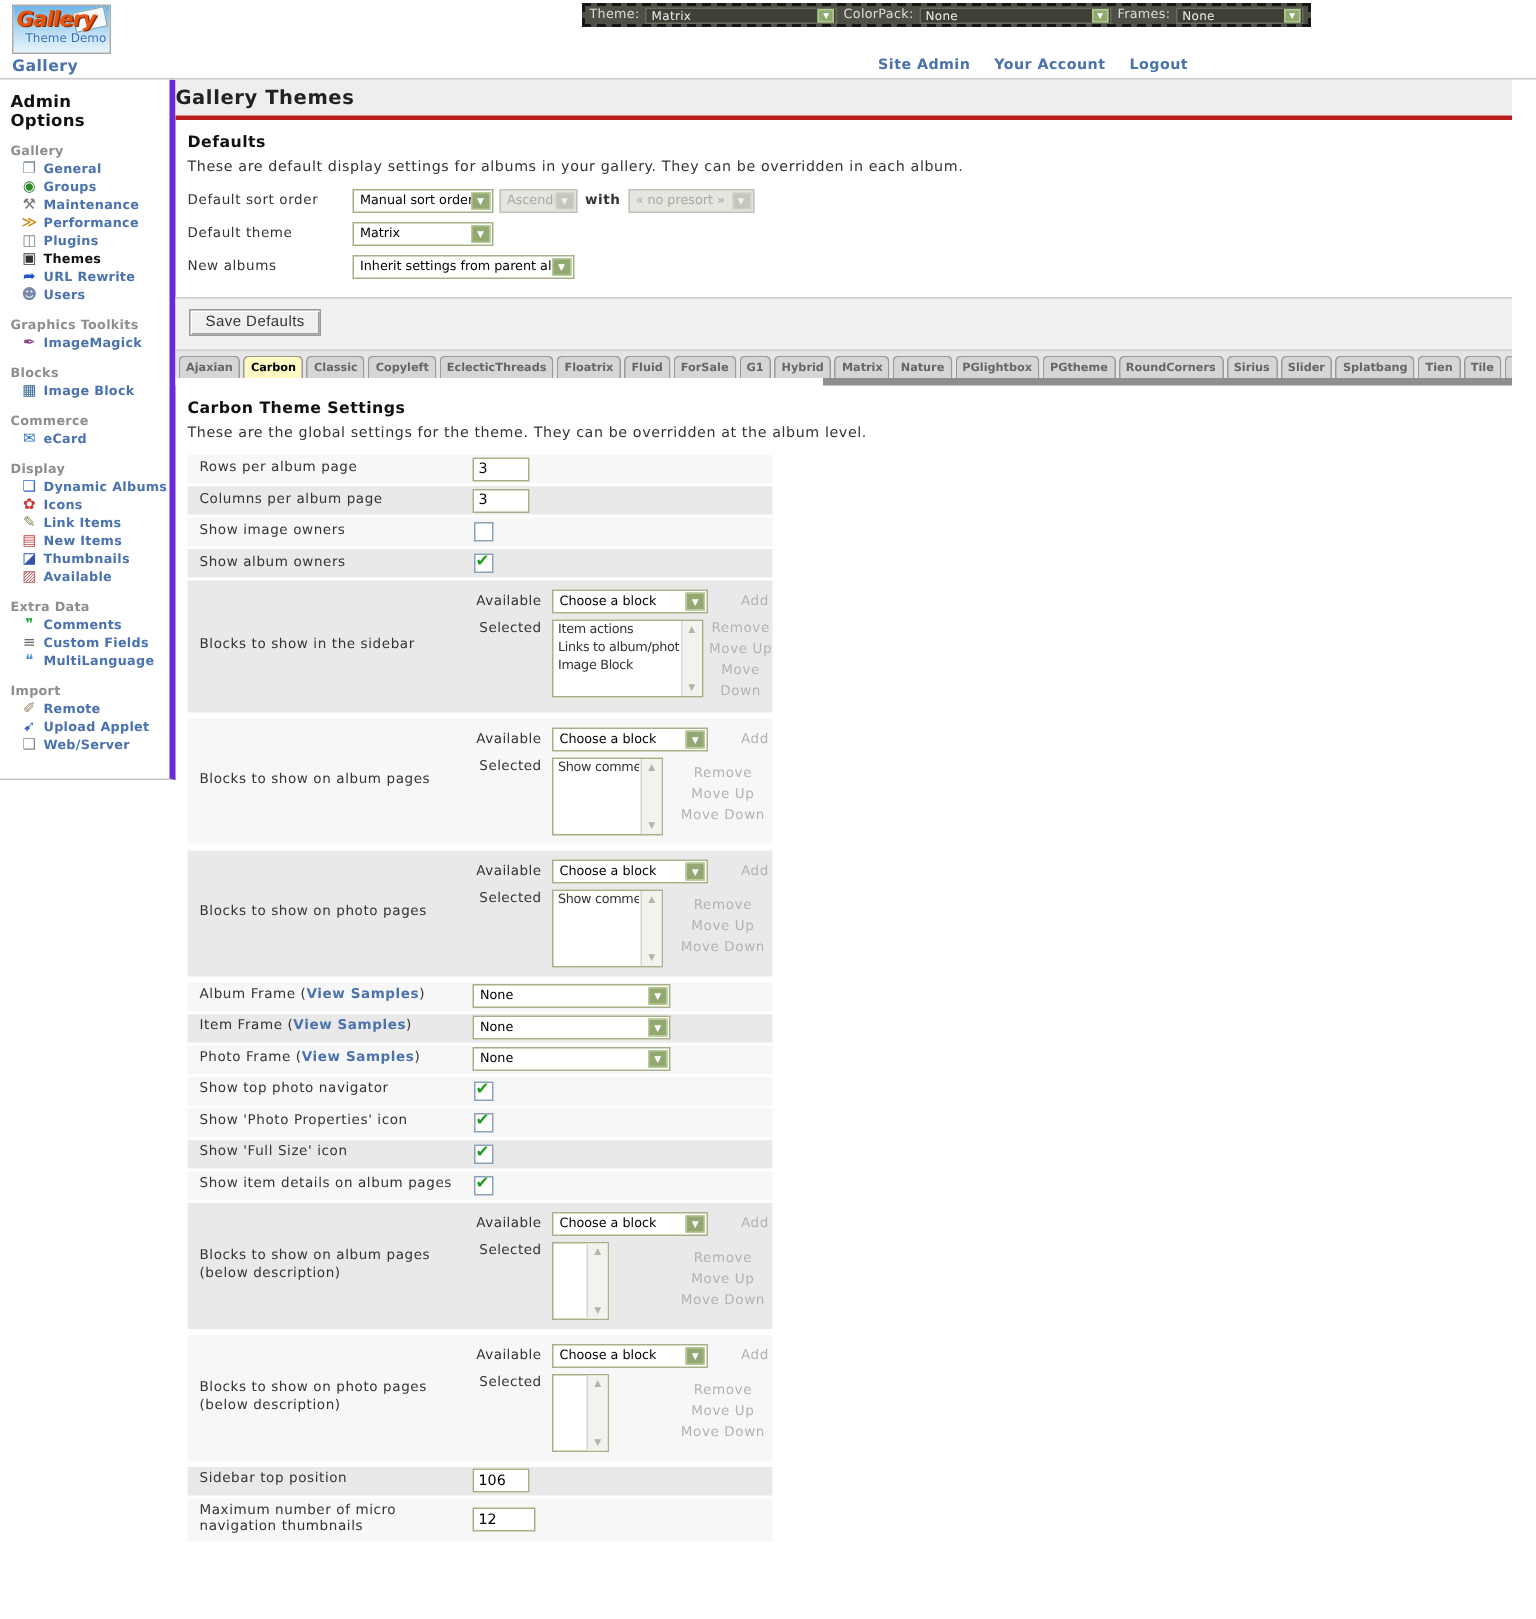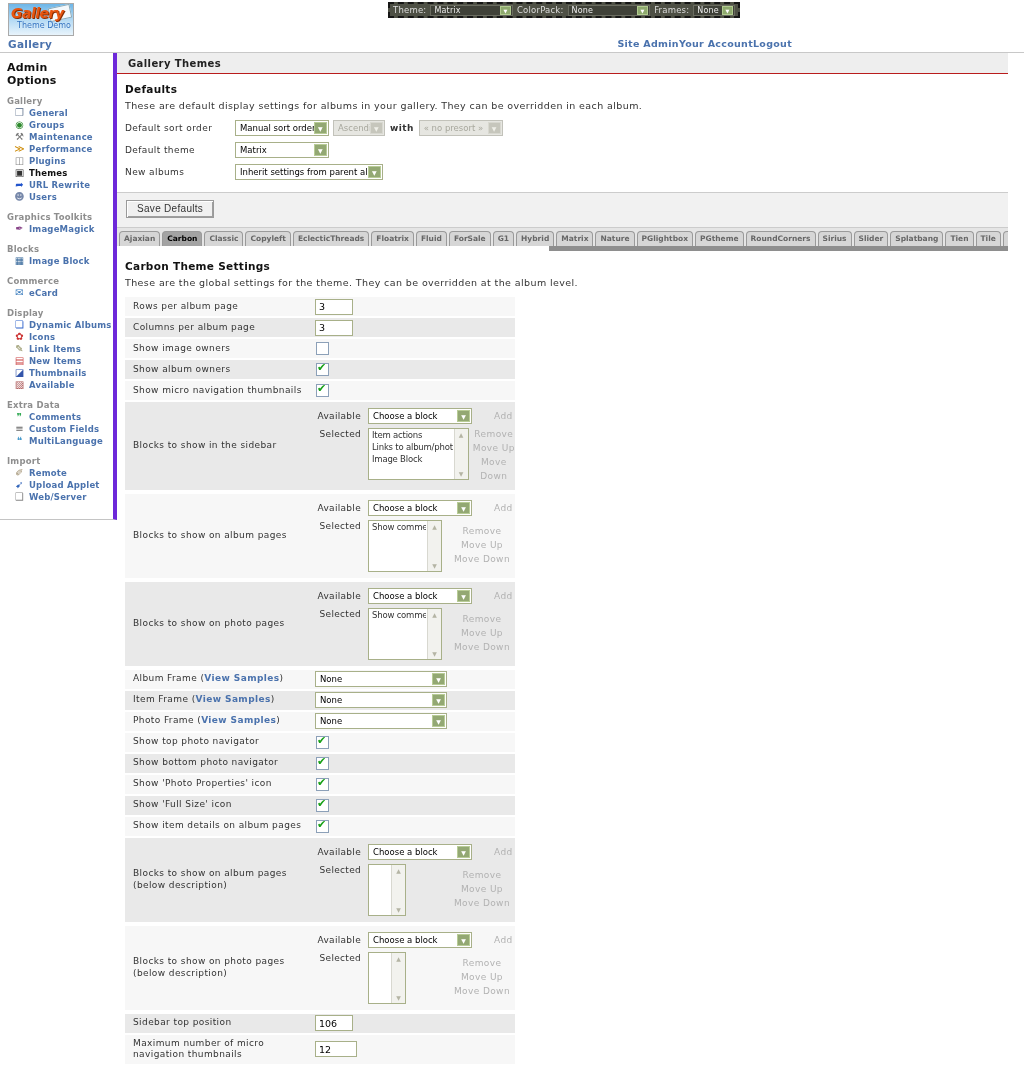--- a/index.html
+++ b/index.html
@@ -5,59 +5,59 @@
 *{margin:0;padding:0;box-sizing:border-box}
 html,body{width:1024px;background:#fff}
 body{font-family:"DejaVu Sans",sans-serif;font-size:10px;color:#333;overflow:hidden}
 a{text-decoration:none;cursor:pointer}
 
 .header{position:relative;height:53px;background:#fff}
 .logo{position:absolute;left:8px;top:3px;width:66px;height:33px;border:1px solid #aaa;background:linear-gradient(180deg,#6db6e8 0%,#b8dcf5 55%,#e8f4fc 100%);overflow:hidden}
 .logo .ltitle{position:absolute;left:2px;top:1px;font-size:14px;font-weight:bold;font-style:italic;color:#e85510;text-shadow:1px 1px 0 #8a2d00;letter-spacing:-0.5px}
 .logo .lsub{position:absolute;left:8px;top:17px;font-size:8px;font-weight:normal;color:#2a6fc0;text-shadow:0 0 1px #fff}
 .logo .lphoto{position:absolute;right:2px;top:2px;width:22px;height:14px;background:#f4f8fb;border:1px solid #8ab;transform:rotate(-12deg)}
-.themeform{position:absolute;left:388px;top:2px;width:352px;height:16px;background:#4e5045;border:2px dashed #161616;display:flex;align-items:center;gap:4px;padding:4px 3px;color:#ddd;font-size:8.5px;letter-spacing:0.2px}
+.themeform{position:absolute;left:388px;top:2px;width:486px;height:16px;background:#4e5045;border:2px dashed #161616;display:flex;align-items:center;gap:4px;padding:4px 3px;color:#ddd;font-size:8.5px;letter-spacing:0.2px}
 .tflabel{white-space:nowrap}
 .dsel{display:inline-flex;align-items:center;height:11px;background:#3f4138;border:1px solid #6a6c60;color:#eee}
 .dsel .txt{flex:1;padding:0 3px;font-size:8px;white-space:nowrap;overflow:hidden}
 .dsel .arr{width:11px;height:9px;margin-right:1px;background:#8faa6e;border:1px solid #b2cc90;color:#fff;font-size:5px;line-height:8px;text-align:center}
 .crumbrow{position:absolute;left:0;right:0;bottom:0;height:16px;border-bottom:1px solid #c8c8c8;display:flex;align-items:center;padding:0 8px 2px}
 .crumb{font-size:10.5px;font-weight:bold;color:#4a72ad;letter-spacing:0.3px}
-.toplinks{margin-left:auto;display:flex;padding-right:224px}
+.toplinks{margin-left:auto;display:flex;gap:16px;padding-right:224px}
 .toplinks a{font-size:9.5px;font-weight:bold;color:#4a72ad;letter-spacing:0.3px}
 
 .bodywrap{display:flex;align-items:flex-start;padding-right:16px}
 aside{width:117px;min-width:117px;background:#fff;border-right:4px solid #6d28d9;border-bottom:1px solid #c4c4c4;padding:6px 17px 16px 7px}
 .side-title{font-size:11px;font-weight:bold;color:#111;margin:2px 0 4px;letter-spacing:0.2px}
 .side-sec{font-size:8.5px;font-weight:bold;color:#8e8e8e;margin:9px 0 1px;letter-spacing:0.2px}
 .side-item{display:flex;align-items:center;gap:3px;padding:1px 0 1px 6px;cursor:pointer}
 .side-icon{width:13px;min-width:13px;font-size:10px;line-height:10px;text-align:center}
 .side-lbl{font-size:8.5px;font-weight:bold;color:#4a72ad;letter-spacing:0.2px;white-space:nowrap}
 .side-lbl.current{color:#111}
 main{flex:1;min-width:0}
-.pagetitle{background:#eee;border-bottom:1px solid #b91c1c;padding:5px 11px 4px;font-size:10px;font-weight:bold;color:#222;letter-spacing:0.4px}
+.pagetitle{background:#eee;border-bottom:3px solid #b91c1c;padding:5px 0 4px;font-size:13px;font-weight:bold;color:#222;letter-spacing:0.4px}
 .section{padding:0 8px}
 .sechead{font-size:10.5px;font-weight:bold;color:#111;margin:9px 0 5px;letter-spacing:0.3px}
 .secdesc{font-size:9.5px;color:#333;margin-bottom:9px;letter-spacing:0.4px}
 .drow{display:flex;align-items:center;margin:6px 0;font-size:9px;letter-spacing:0.4px}
 .dlabel{width:110px;color:#333}
 .withtxt{margin:0 5px;font-weight:bold}
 
 .sel{display:inline-flex;align-items:center;height:16px;border:1px solid #a8b089;background:#fff;color:#000;vertical-align:middle}
 .sel .txt{flex:1;padding:0 4px;font-size:8.5px;white-space:nowrap;overflow:hidden;letter-spacing:0}
 .sel .arr{width:13px;height:12px;margin-right:1px;background:#93a873;border:1px solid #b8cc96;color:#fff;font-size:6px;line-height:11px;text-align:center}
 .sel.disabled{background:#e6e6e1;border-color:#c2c2ba;color:#a8a89e}
 .sel.disabled .arr{background:#c6c6bc;border-color:#d8d8d0;color:#efefe8}
 
 .savestrip{border-top:1px solid #ccc;border-bottom:1px solid #ccc;background:#f1f1f1;padding:7px 9px 9px;margin-top:12px;display:flex;gap:12px}
 .btn{font-family:Liberation Sans, sans-serif;font-size:10px;color:#333;background:#f0f0f0;border:1px solid #9a9a9a;box-shadow:inset 1px 1px 0 #fff,inset -1px -1px 0 #9e9e9e;padding:2px 10px 3px;letter-spacing:0.3px;cursor:pointer}
 
 .tabs{display:flex;gap:2px;align-items:flex-end;background:#e5e5e5;padding:3px 2px 0;overflow:hidden}
 .tab{flex:none;background:#d6d6d6;border:1px solid #9a9a9a;border-bottom:none;border-radius:4px 4px 0 0;padding:2px 4px 3px;font-size:7.5px;font-weight:bold;color:#666;white-space:nowrap;cursor:pointer}
-.tab.active{background:#a3a3a3;color:#000}
+.tab.active{background:#fef9c3;color:#000}
 .tabline{height:5px;background:linear-gradient(to right,#fff 0,#fff 432px,#8e8e8e 432px)}
 
 .stable{width:390px;margin-top:2px}
 .srow{display:flex;margin-bottom:2px;min-height:19px;align-items:center}
 .srow.gray{background:#e9e9e9}
 .srow.lite{background:#f7f7f7}
 .srow.blocks{align-items:center;margin-bottom:4px}
 .slabel{width:188px;min-width:188px;padding:3px 2px 3px 8px;font-size:9px;letter-spacing:0.4px;color:#333;line-height:1.3}
 .slabel a{color:#4a72ad;font-weight:bold}
 .sctrl{flex:1;padding:1px 2px;display:flex;align-items:center}
@@ -306,26 +306,20 @@
             <div class="sctrl">
               <span class="cbx"></span>
             </div>
           </div>
           <div class="srow gray">
             <div class="slabel">Show album owners</div>
             <div class="sctrl">
               <span class="cbx on"></span>
             </div>
           </div>
-          <div class="srow lite">
-            <div class="slabel">Show micro navigation thumbnails</div>
-            <div class="sctrl">
-              <span class="cbx on"></span>
-            </div>
-          </div>
           <div class="srow gray blocks">
             <div class="slabel">Blocks to show in the sidebar</div>
             <div class="sctrl">
               <div class="availrow">
                 <span class="availlabel">Available</span>
                 <span class="sel" style="width: 104px;">
                   <span class="txt">Choose a block</span>
                   <span class="arr">▼</span>
                 </span>
                 <a class="addlink">Add</a>
@@ -437,26 +431,20 @@
                 <span class="arr">▼</span>
               </span>
             </div>
           </div>
           <div class="srow lite">
             <div class="slabel">Show top photo navigator</div>
             <div class="sctrl">
               <span class="cbx on"></span>
             </div>
           </div>
-          <div class="srow gray">
-            <div class="slabel">Show bottom photo navigator</div>
-            <div class="sctrl">
-              <span class="cbx on"></span>
-            </div>
-          </div>
           <div class="srow lite">
             <div class="slabel">Show 'Photo Properties' icon</div>
             <div class="sctrl">
               <span class="cbx on"></span>
             </div>
           </div>
           <div class="srow gray">
             <div class="slabel">Show 'Full Size' icon</div>
             <div class="sctrl">
               <span class="cbx on"></span>

